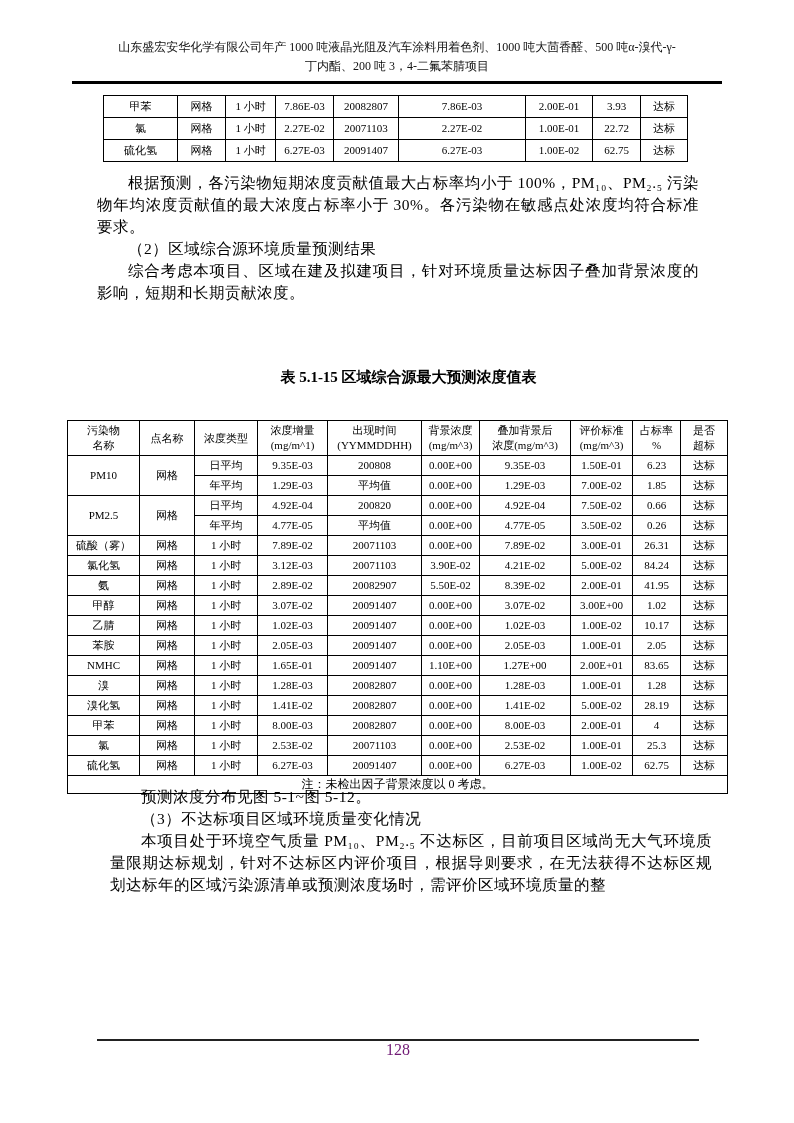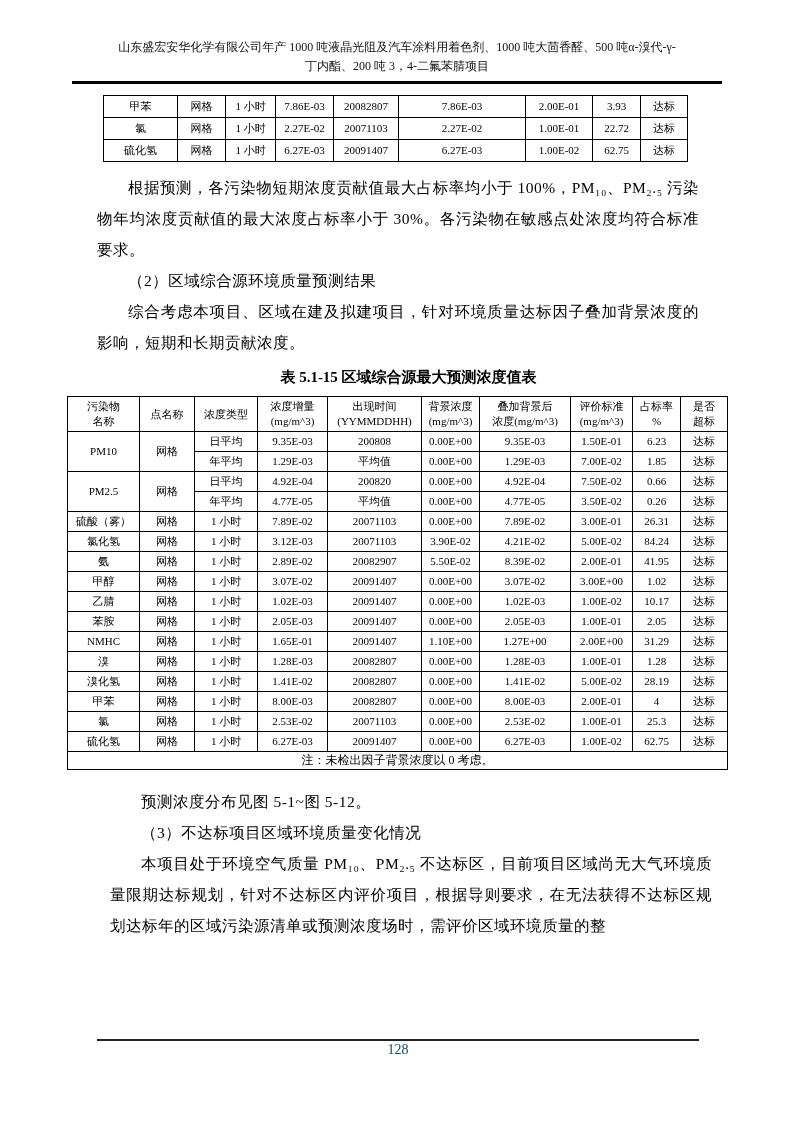--- a/index.html
+++ b/index.html
@@ -38,40 +38,40 @@
   
   .top-table-wrap { position: absolute; top: 95px; left: 103px; }
   .top-table { width: 584px; }
   .top-table td { height: 22px; }
 
   
   .body-block { position: absolute; left: 97px; width: 602px; font-size: 15.5px; }
   .block-before { top: 172px; }
   .block-after  { top: 786px; margin-left: 13px; }
   .body-block p {
-    text-indent: 2em; line-height: 31px; text-align: justify;
+    text-indent: 2em; line-height: 22px; text-align: justify;
     letter-spacing: 0.5px;
   }
 
   .table-title {
     position: absolute; top: 368px; left: 0; width: 794px;
     text-align: center; font-weight: bold; font-size: 15px; color: #000; padding-left: 23px;
   }
 
   
   .main-table-wrap { position: absolute; top: 396px; left: 67px; }
-  .main-table { width: 660px; }
+  .main-table { width: 660px; margin-top: 24px; }
   .main-table th { height: 35px; }
   .main-table td { height: 20px; }
   .main-table .note-cell { height: 18px; font-size: 12px; text-align: center; }
 
   
   .doc-footer { position: absolute; top: 1039px; left: 97px; width: 602px; text-align: center; }
   .doc-footer .rule { height: 2px; background: #222; }
-  .doc-footer .page-num { font-size: 14px; line-height: 17px; color: #0c4a6e; }
+  .doc-footer .page-num { font-size: 16px; line-height: 17px; color: #701a75; }
 </style>
 </head>
 <body>
 
 <div class="page">
 
   <div class="doc-header">
     <div>山东盛宏安华化学有限公司年产 1000 吨液晶光阻及汽车涂料用着色剂、1000 吨大茴香醛、500 吨α-溴代-γ-</div>
     <div>丁内酯、200 吨 3，4-二氟苯腈项目</div>
     <div class="rule"></div>
@@ -150,21 +150,21 @@
           <col style="width:48px">
         <col style="width:47px">
       </colgroup>
       <thead>
         <tr>
             <th>污染物
 名称</th>
             <th>点名称</th>
             <th>浓度类型</th>
             <th>浓度增量
-(mg/m^3)</th>
+(mg/m^1)</th>
             <th>出现时间
 (YYMMDDHH)</th>
             <th>背景浓度
 (mg/m^3)</th>
             <th>叠加背景后
 浓度(mg/m^3)</th>
             <th>评价标准
 (mg/m^3)</th>
             <th>占标率
 %</th>
@@ -290,22 +290,22 @@
             <td>达标</td>
           </tr>
           <tr>
             <td rowspan="1">NMHC</td>
             <td rowspan="1">网格</td>
             <td>1 小时</td>
             <td>1.65E-01</td>
             <td>20091407</td>
             <td>1.10E+00</td>
             <td>1.27E+00</td>
-            <td>2.00E+00</td>
-            <td>31.29</td>
+            <td>2.00E+01</td>
+            <td>83.65</td>
             <td>达标</td>
           </tr>
           <tr>
             <td rowspan="1">溴</td>
             <td rowspan="1">网格</td>
             <td>1 小时</td>
             <td>1.28E-03</td>
             <td>20082807</td>
             <td>0.00E+00</td>
             <td>1.28E-03</td>

